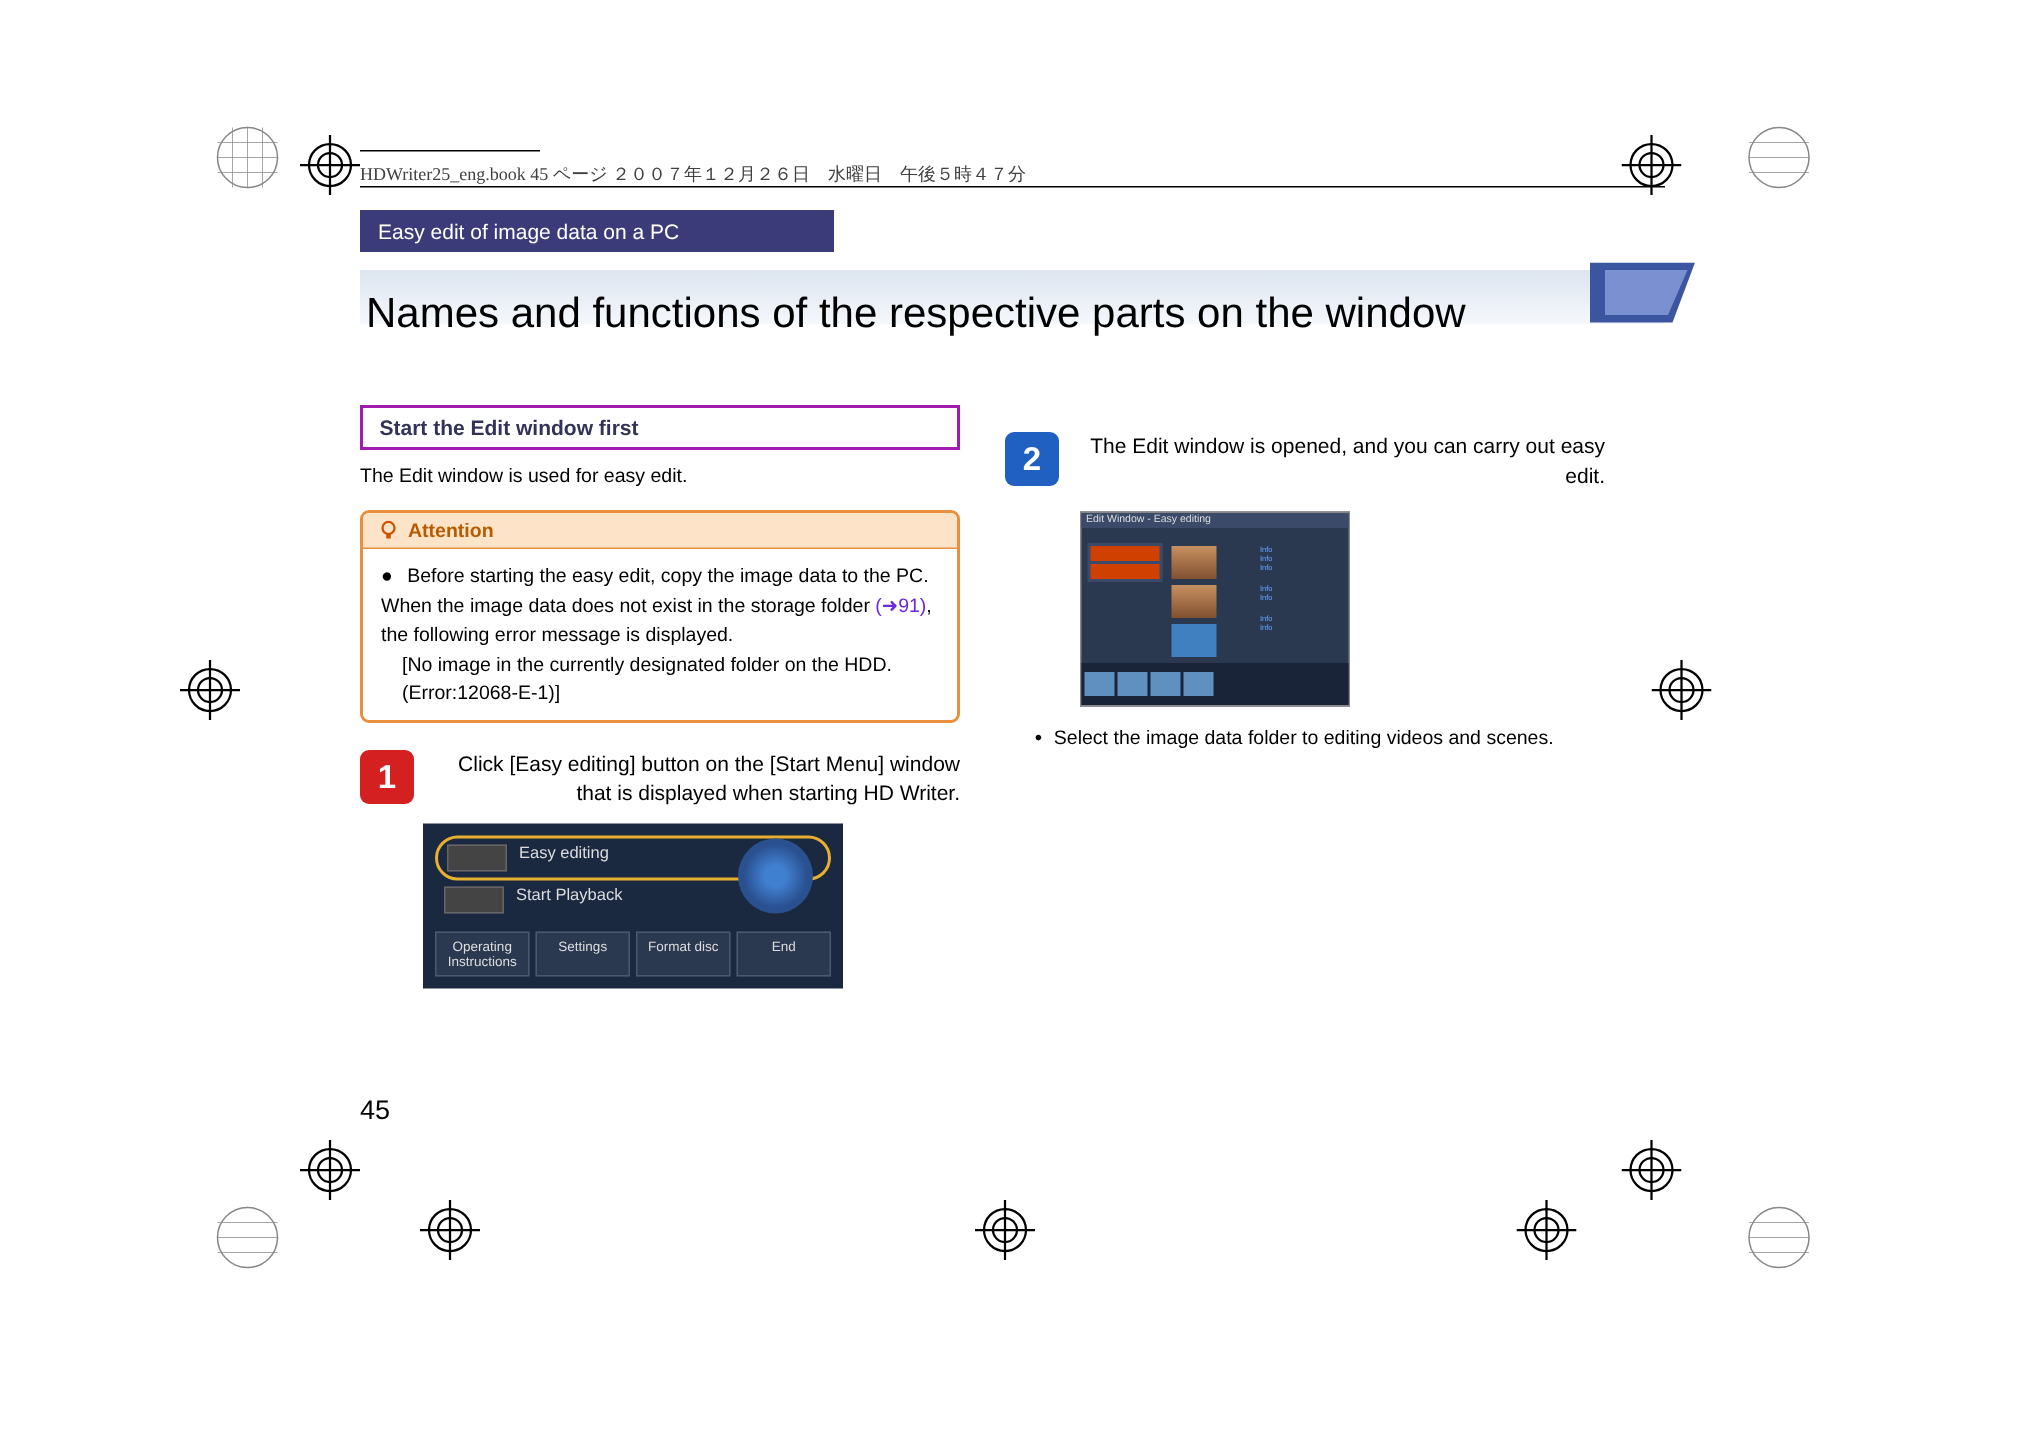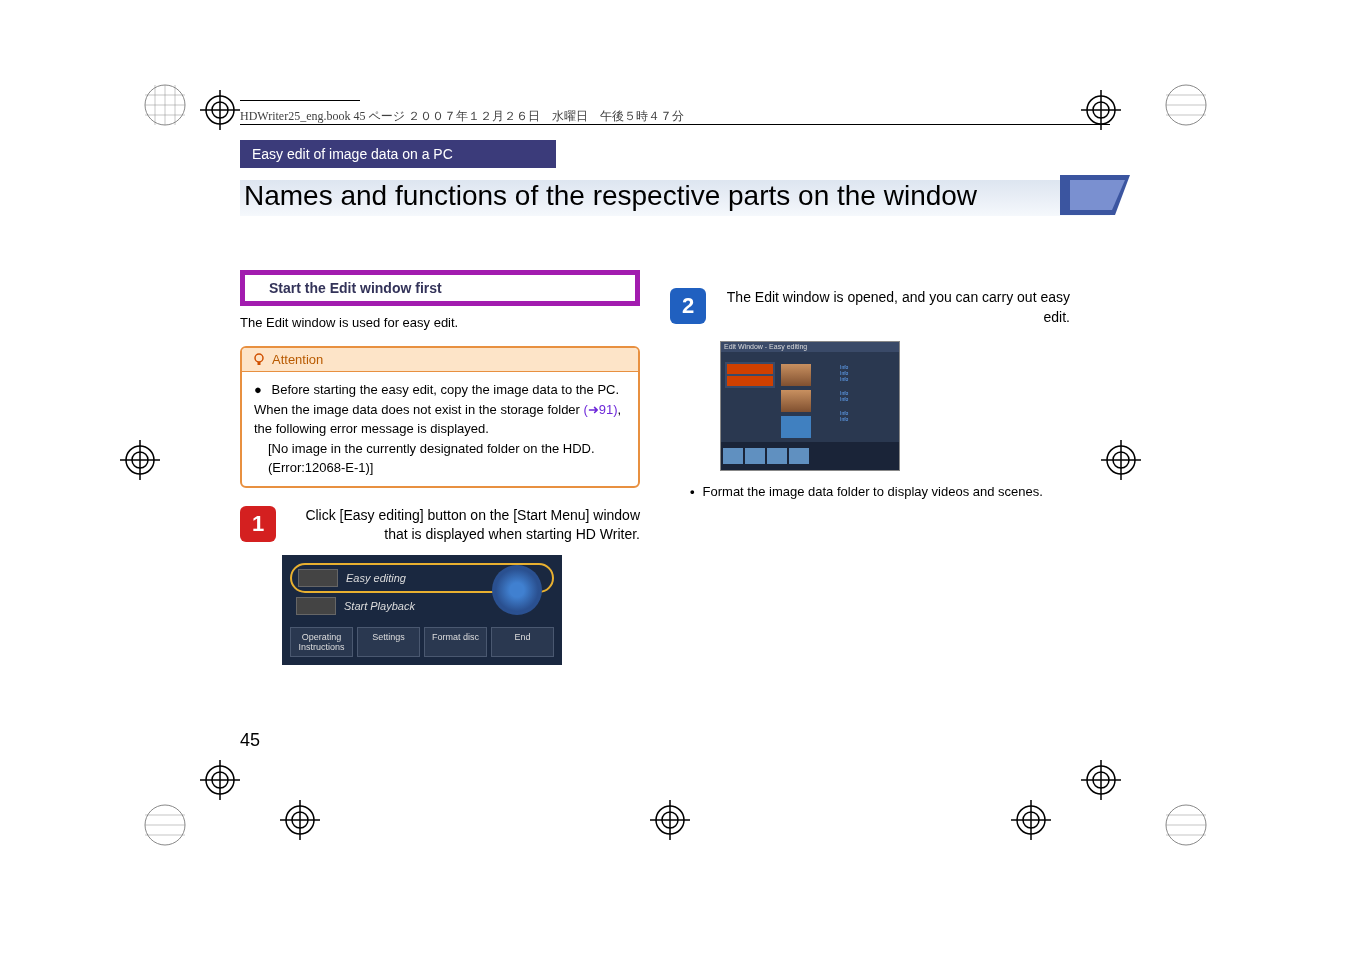--- a/index.html
+++ b/index.html
@@ -80,43 +80,43 @@
       position: absolute;
       left: 0;
       top: 0;
       width: 870px;
       height: 36px;
       background: linear-gradient(to bottom, #dde5f0, #f5f8fc);
     }
     .title-text {
       position: absolute;
       left: 4px;
-      top: 0px;
+      top: 13px;
       font-size: 28px;
       color: #000;
       font-weight: normal;
     }
     .title-accent {
       position: absolute;
       right: -20px;
       top: -5px;
       width: 70px;
       height: 50px;
     }
     .columns {
       display: flex;
       gap: 30px;
       margin-top: 40px;
     }
     .col {
       width: 400px;
     }
     .sub-heading-box {
-      border: 5px solid #a21caf;
-      padding: 5px 24px;
+      border: 2px solid #a21caf;
+      padding: 5px 11px;
       font-weight: bold;
       font-size: 14px;
       color: #333359;
     }
     .body-text {
       font-size: 13px;
       margin-top: 8px;
       line-height: 1.4;
     }
     .attention-box {
@@ -132,21 +132,21 @@
       align-items: center;
       gap: 6px;
       border-bottom: 1px solid #e89040;
     }
     .attention-icon {
       width: 14px;
       height: 14px;
     }
     .attention-title {
       font-size: 13px;
-      font-weight: normal;
+      font-weight: bold;
       color: #b85a00;
     }
     .attention-body {
       padding: 8px 12px;
       font-size: 13px;
       line-height: 1.5;
     }
     .attention-body .link {
       color: #6d28d9;
     }
@@ -178,26 +178,25 @@
     .screenshot-box {
       margin-top: 10px;
       margin-left: 42px;
       background: #1a2840;
       padding: 8px;
       width: 280px;
       position: relative;
     }
     .menu-item {
       display: flex;
-      align-items: center;
+      align-items: flex-start;
       gap: 8px;
       padding: 4px 6px;
       color: #ddd;
       font-size: 11px;
-      font-style: italic;
     }
     .menu-item.highlighted {
       border: 2px solid #e8b030;
       border-radius: 16px;
     }
     .menu-icons {
       width: 40px;
       height: 18px;
       background: #444;
       border: 1px solid #666;
@@ -490,19 +489,19 @@
         <div class="ss2-bottom">
           <div class="ss2-bthumb"></div>
           <div class="ss2-bthumb"></div>
           <div class="ss2-bthumb"></div>
           <div class="ss2-bthumb"></div>
         </div>
       </div>
 
       <div class="bullet-text">
         <span class="dotbullet">•</span>
-        <span>Format the image data folder to display videos and scenes.</span>
+        <span>Select the image data folder to editing videos and scenes.</span>
       </div>
     </div>
   </div>
 </div>
 
 <div class="page-number">45</div>
 
 </body></html>

